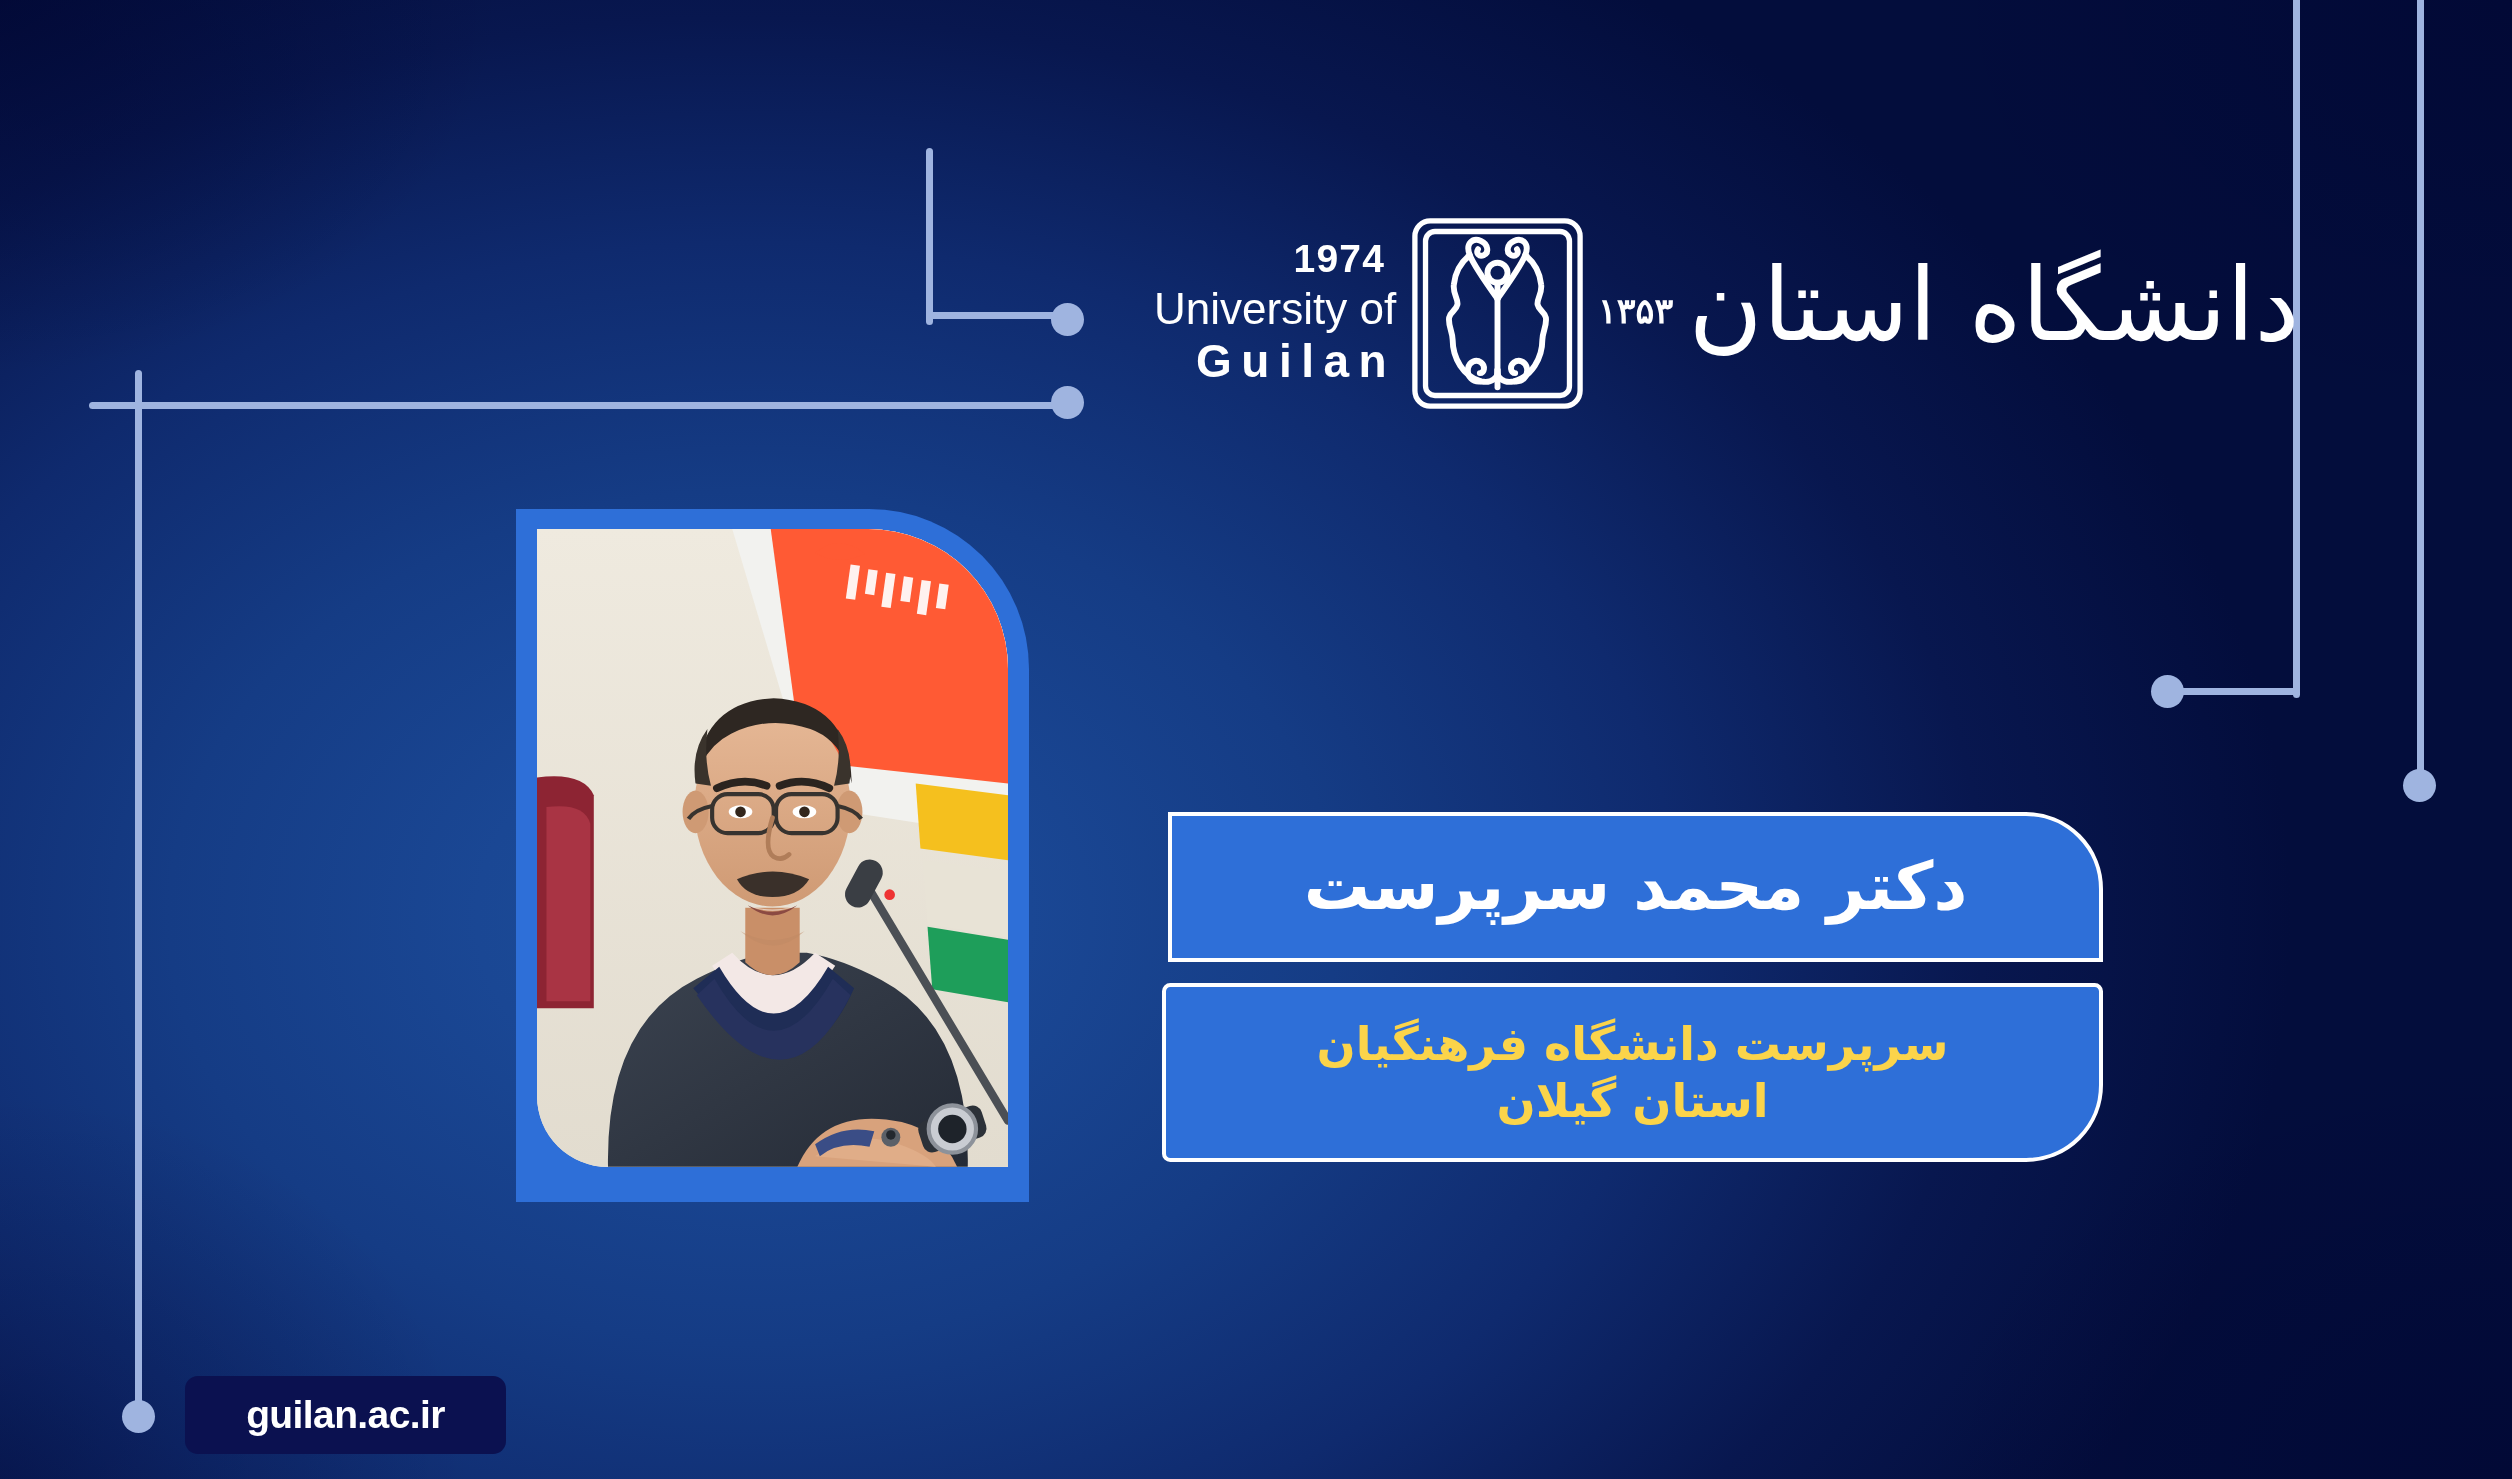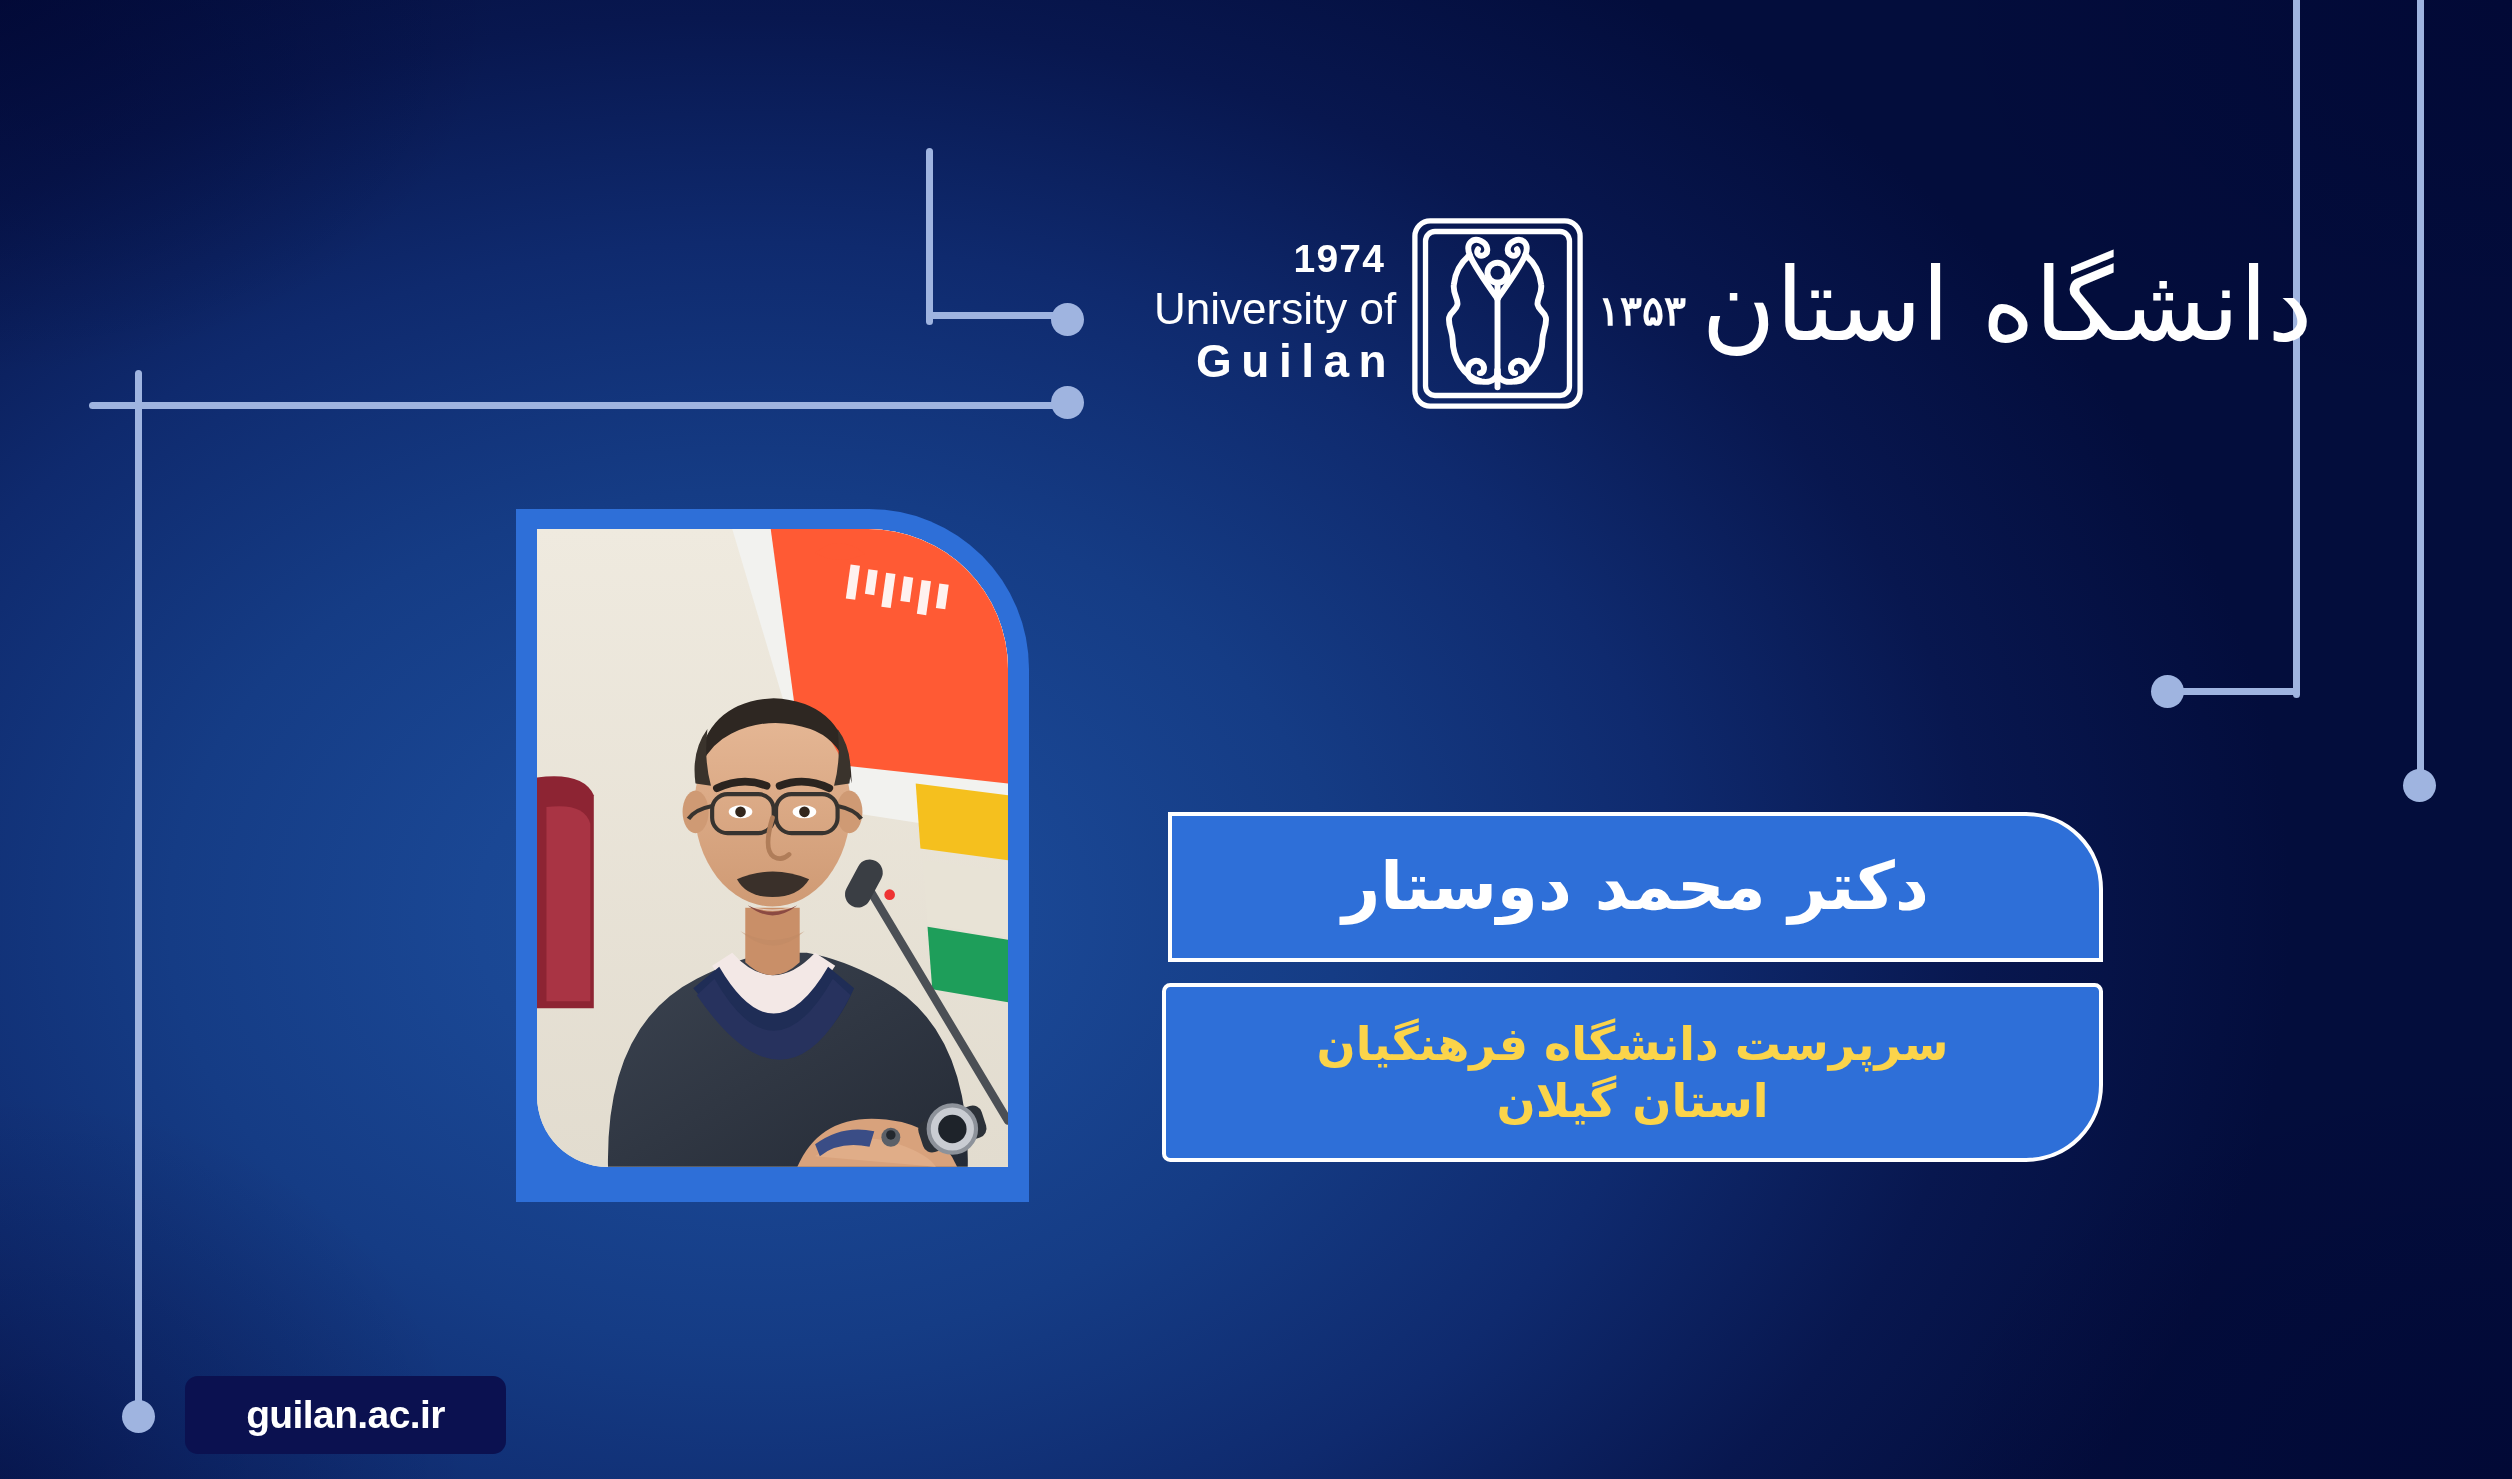--- a/index.html
+++ b/index.html
@@ -52,21 +52,21 @@
     font-size:44px; font-weight:400; line-height:1.05; letter-spacing:0px;
   }
   #logo-guilan{
     font-size:46px; font-weight:bold; letter-spacing:9.5px; line-height:1.15; margin-top:2.4px;margin-left:48px;
   }
   #logo-mark{ width:177px; height:195px; flex:0 0 177px; }
   #logo-fa{
     flex:1; display:flex; align-items:center; padding-left:9.5px; color:#fff;
   }
   #logo-year-fa{
-    font-size:41px; font-weight:bold; margin-left:2.4px; margin-bottom:4.7px; direction:rtl;
+    font-size:35px; font-weight:bold; margin-left:2.4px; margin-bottom:4.7px; direction:rtl;
   }
   #logo-fa-name{
     font-size:101px; line-height:.9; direction:rtl; font-weight:400;
     font-family:"DejaVu Sans", sans-serif;
     margin-left:15.4px; margin-top:-15.4px;
     white-space:nowrap;
   }
 
   
   #photo-frame{
@@ -277,21 +277,21 @@
 
         <circle cx="598" cy="1028" r="16" fill="#5b6068"></circle>
         <circle cx="598" cy="1024" r="8" fill="#23282f"></circle>
 
         <path d="M470 1040 q46 -34 100 -22 l-8 26 q-52 -10 -84 16Z" fill="#3a4d86"></path>
       </svg>
     </div>
   </div>
 
   <div id="name-banner">
-    <div id="name-text">دکتر محمد دوستار</div>
+    <div id="name-text">دکتر محمد سرپرست</div>
   </div>
 
   <div id="role-banner">
     <div class="role-line">سرپرست دانشگاه فرهنگیان</div>
     <div class="role-line">استان گیلان</div>
   </div>
 
   <div id="url-pill">
     <span id="url-text">guilan.ac.ir</span>
   </div>

